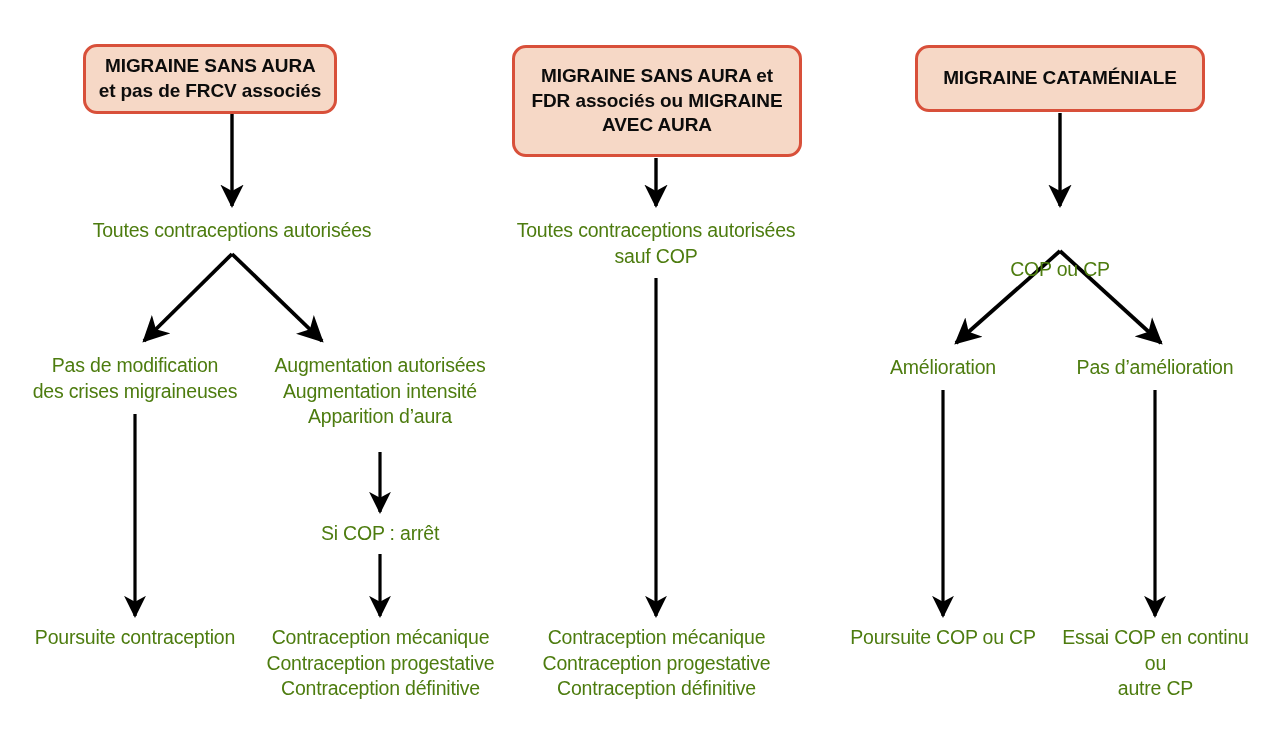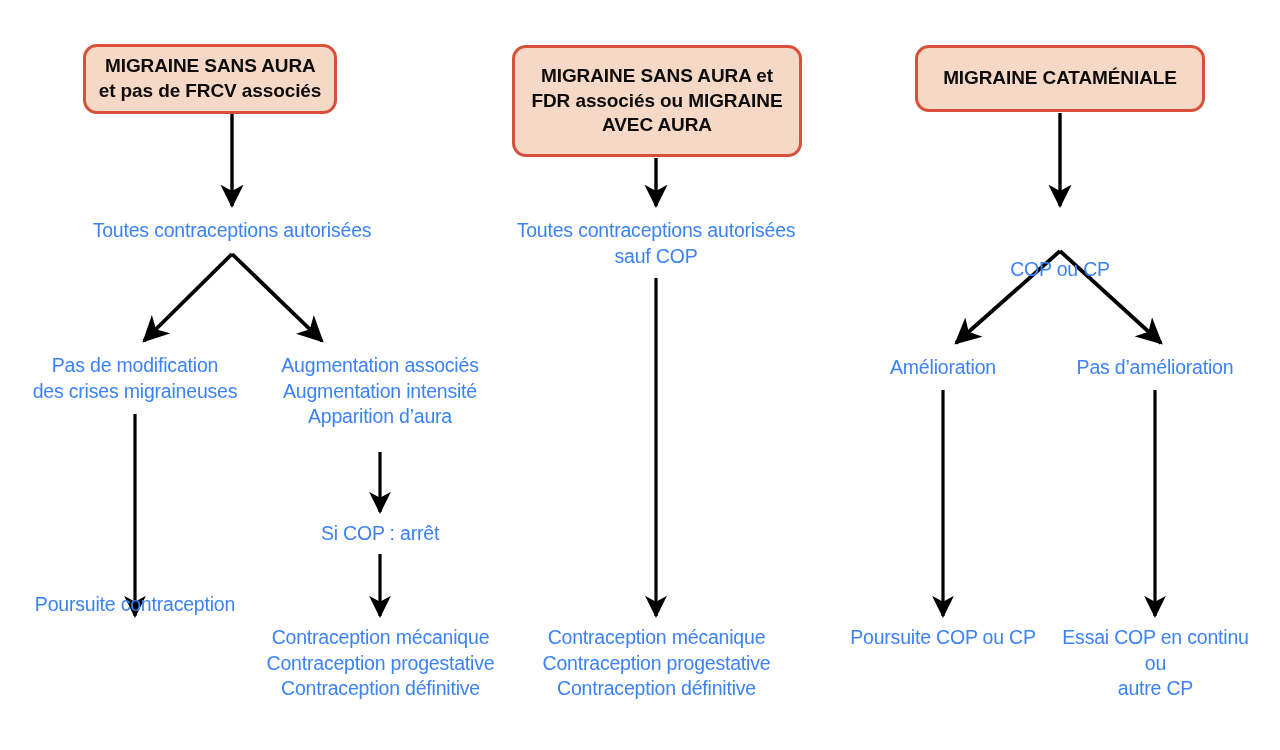--- a/index.html
+++ b/index.html
@@ -45,21 +45,21 @@
     color: #0c0c0c;
   }
   .header-box .lines {
     padding: 0 10px;
   }
   .node {
     position: absolute;
     text-align: center;
     font-size: 19.5px;
     line-height: 1.32;
-    color: #3b82f6;
+    color: #4d7c0f;
     letter-spacing: -0.2px;
     white-space: nowrap;
   }
   .node .ln { display: block; }
 </style>
 </head>
 <body>
 
 <div id="flowchart">
 
@@ -97,30 +97,30 @@
   <div class="node" style="left:62px; top:218px; width:340px;">
     <span class="ln">Toutes contraceptions autorisées</span>
   </div>
 
   <div class="node" style="left:15px; top:353px; width:240px;text-align:center;">
     <span class="ln">Pas de modification</span>
     <span class="ln">des crises migraineuses</span>
   </div>
 
   <div class="node" style="left:265px; top:353px; width:230px;">
-    <span class="ln">Augmentation associés</span>
+    <span class="ln">Augmentation autorisées</span>
     <span class="ln">Augmentation intensité</span>
     <span class="ln">Apparition d’aura</span>
   </div>
 
   <div class="node" style="left:285px; top:521px; width:190px;">
     <span class="ln">Si COP : arrêt</span>
   </div>
 
-  <div class="node" style="left:20px; top:592px; width:230px;">
+  <div class="node" style="left:20px; top:625px; width:230px;">
     <span class="ln">Poursuite contraception</span>
   </div>
 
   <div class="node" style="left:262px; top:625px; width:237px;">
     <span class="ln">Contraception mécanique</span>
     <span class="ln">Contraception progestative</span>
     <span class="ln">Contraception définitive</span>
   </div>
 
   <div class="header-box" style="left:512px; top:45px; width:290px; height:112px;">

